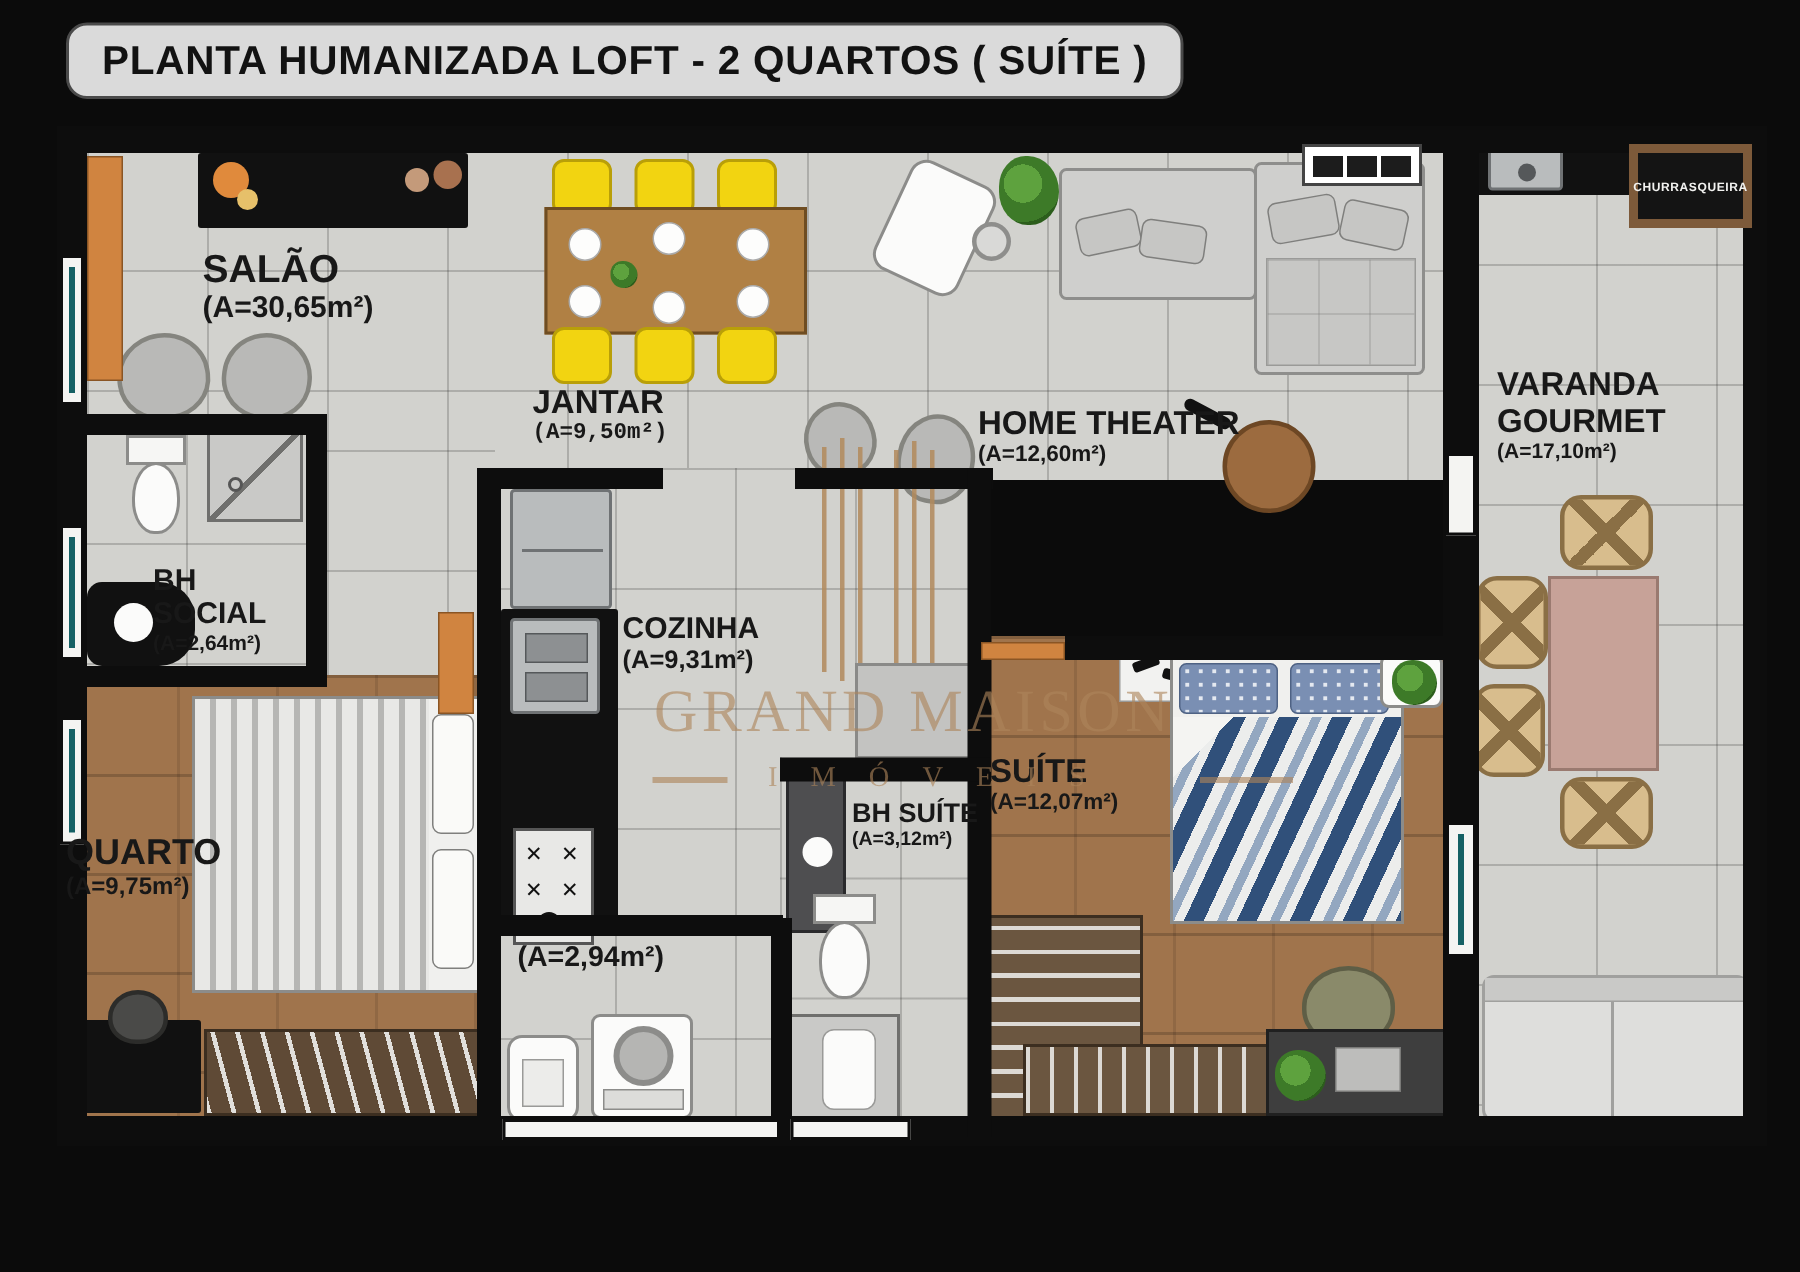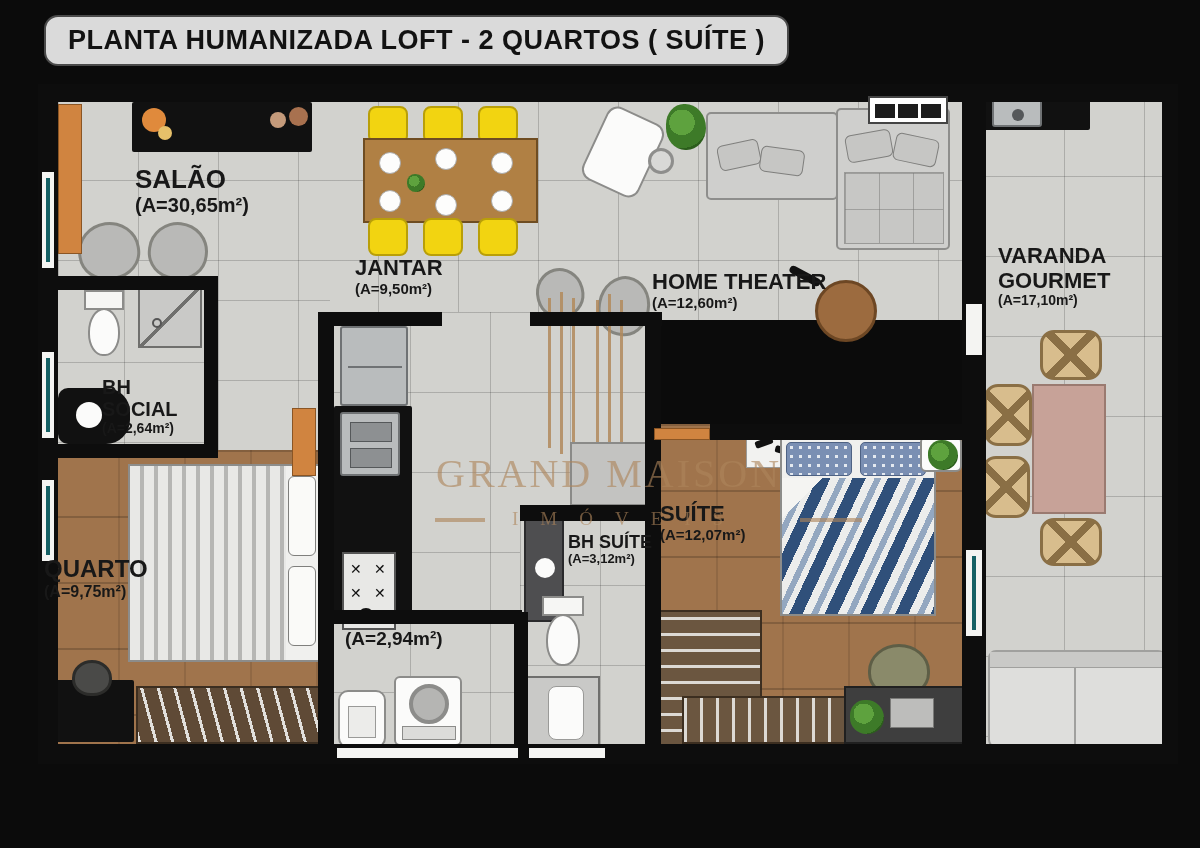--- a/index.html
+++ b/index.html
@@ -200,20 +200,23 @@
        background-image:repeating-linear-gradient(90deg,rgba(240,240,238,.85) 0 3px,transparent 3px 16px);"></div>
   <div class="f tub" style="left:868px;top:644px;width:62px;height:54px;background:#8a8a6a;border-color:#5e5e46;"></div>
   <div class="f" style="left:844px;top:686px;width:120px;height:58px;background:#3e3e3e;border:2px solid #202020;">
     <div class="f" style="left:44px;top:10px;width:44px;height:30px;background:#bdbdbb;border:1px solid #7a7a78;"></div>
   </div>
   <div class="f plant" style="left:850px;top:700px;width:34px;height:34px;"></div>
 
   <div class="f blackf" style="left:984px;top:96px;width:106px;height:34px;"></div>
   <div class="f steel" style="left:992px;top:99px;width:50px;height:28px;">
     <div class="f" style="left:18px;top:8px;width:12px;height:12px;background:#55585a;border-radius:50%;"></div>
+  </div>
+  <div class="abs sign" style="left:1086px;top:96px;width:82px;height:56px;">
+    <span>CHURRASQUEIRA</span>
   </div>
   <div class="f rattan" style="left:1040px;top:330px;width:62px;height:50px;"></div>
   <div class="f rattan" style="left:984px;top:384px;width:48px;height:62px;"></div>
   <div class="f rattan" style="left:982px;top:456px;width:48px;height:62px;"></div>
   <div class="f rattan" style="left:1040px;top:518px;width:62px;height:48px;"></div>
   <div class="f" style="left:1032px;top:384px;width:74px;height:130px;background:#c7a298;border:2px solid #9a7a70;"></div>
   <div class="f" style="left:988px;top:650px;width:178px;height:98px;background:#dededc;border:2px solid #a0a09e;border-radius:8px;">
     <div class="f" style="left:0;top:0;width:174px;height:16px;background:#c9c9c7;border-bottom:1px solid #a0a09e;"></div>
     <div class="f" style="left:84px;top:16px;width:2px;height:78px;background:#a0a09e;"></div>
   </div>
@@ -248,33 +251,37 @@
   <div class="abs win" style="left:527px;top:746px;width:80px;height:14px;"></div>
   <div class="abs door" style="left:292px;top:408px;width:24px;height:68px;"></div>
   <div class="abs door" style="left:654px;top:428px;width:56px;height:12px;"></div>
 
   <div class="lbl" style="left:135px;top:165px;width:165px;">
     <div class="nm" style="font-size:26px;">SALÃO</div>
     <div class="ar" style="font-size:20px;">(A=30,65m²)</div>
   </div>
   <div class="lbl" style="left:355px;top:256px;width:160px;">
     <div class="nm" style="font-size:22px;">JANTAR</div>
-    <div class="ar" style="font-size:15px;">(A=9,50m²)</div>
+    <div class="ar" style="font-size:15px;font-family:Liberation Mono, monospace;">(A=9,50m²)</div>
   </div>
   <div class="lbl" style="left:652px;top:270px;width:200px;">
     <div class="nm" style="font-size:22px;">HOME THEATER</div>
     <div class="ar" style="font-size:15px;">(A=12,60m²)</div>
   </div>
   <div class="lbl" style="left:998px;top:244px;width:155px;">
     <div class="nm" style="font-size:22px;">VARANDA GOURMET</div>
     <div class="ar" style="font-size:14px;">(A=17,10m²)</div>
   </div>
   <div class="lbl" style="left:102px;top:376px;width:100px;">
     <div class="nm" style="font-size:20px;">BH SOCIAL</div>
     <div class="ar" style="font-size:14px;">(A=2,64m²)</div>
+  </div>
+  <div class="lbl" style="left:415px;top:408px;width:165px;">
+    <div class="nm" style="font-size:20px;">COZINHA</div>
+    <div class="ar" style="font-size:17px;">(A=9,31m²)</div>
   </div>
   <div class="lbl" style="left:44px;top:556px;width:128px;">
     <div class="nm" style="font-size:24px;">QUARTO</div>
     <div class="ar" style="font-size:16px;">(A=9,75m²)</div>
   </div>
   <div class="lbl" style="left:345px;top:628px;width:180px;">
     <div class="ar" style="font-size:19px;">(A=2,94m²)</div>
   </div>
   <div class="lbl" style="left:568px;top:532px;width:86px;">
     <div class="nm" style="font-size:18px;">BH SUÍTE</div>

